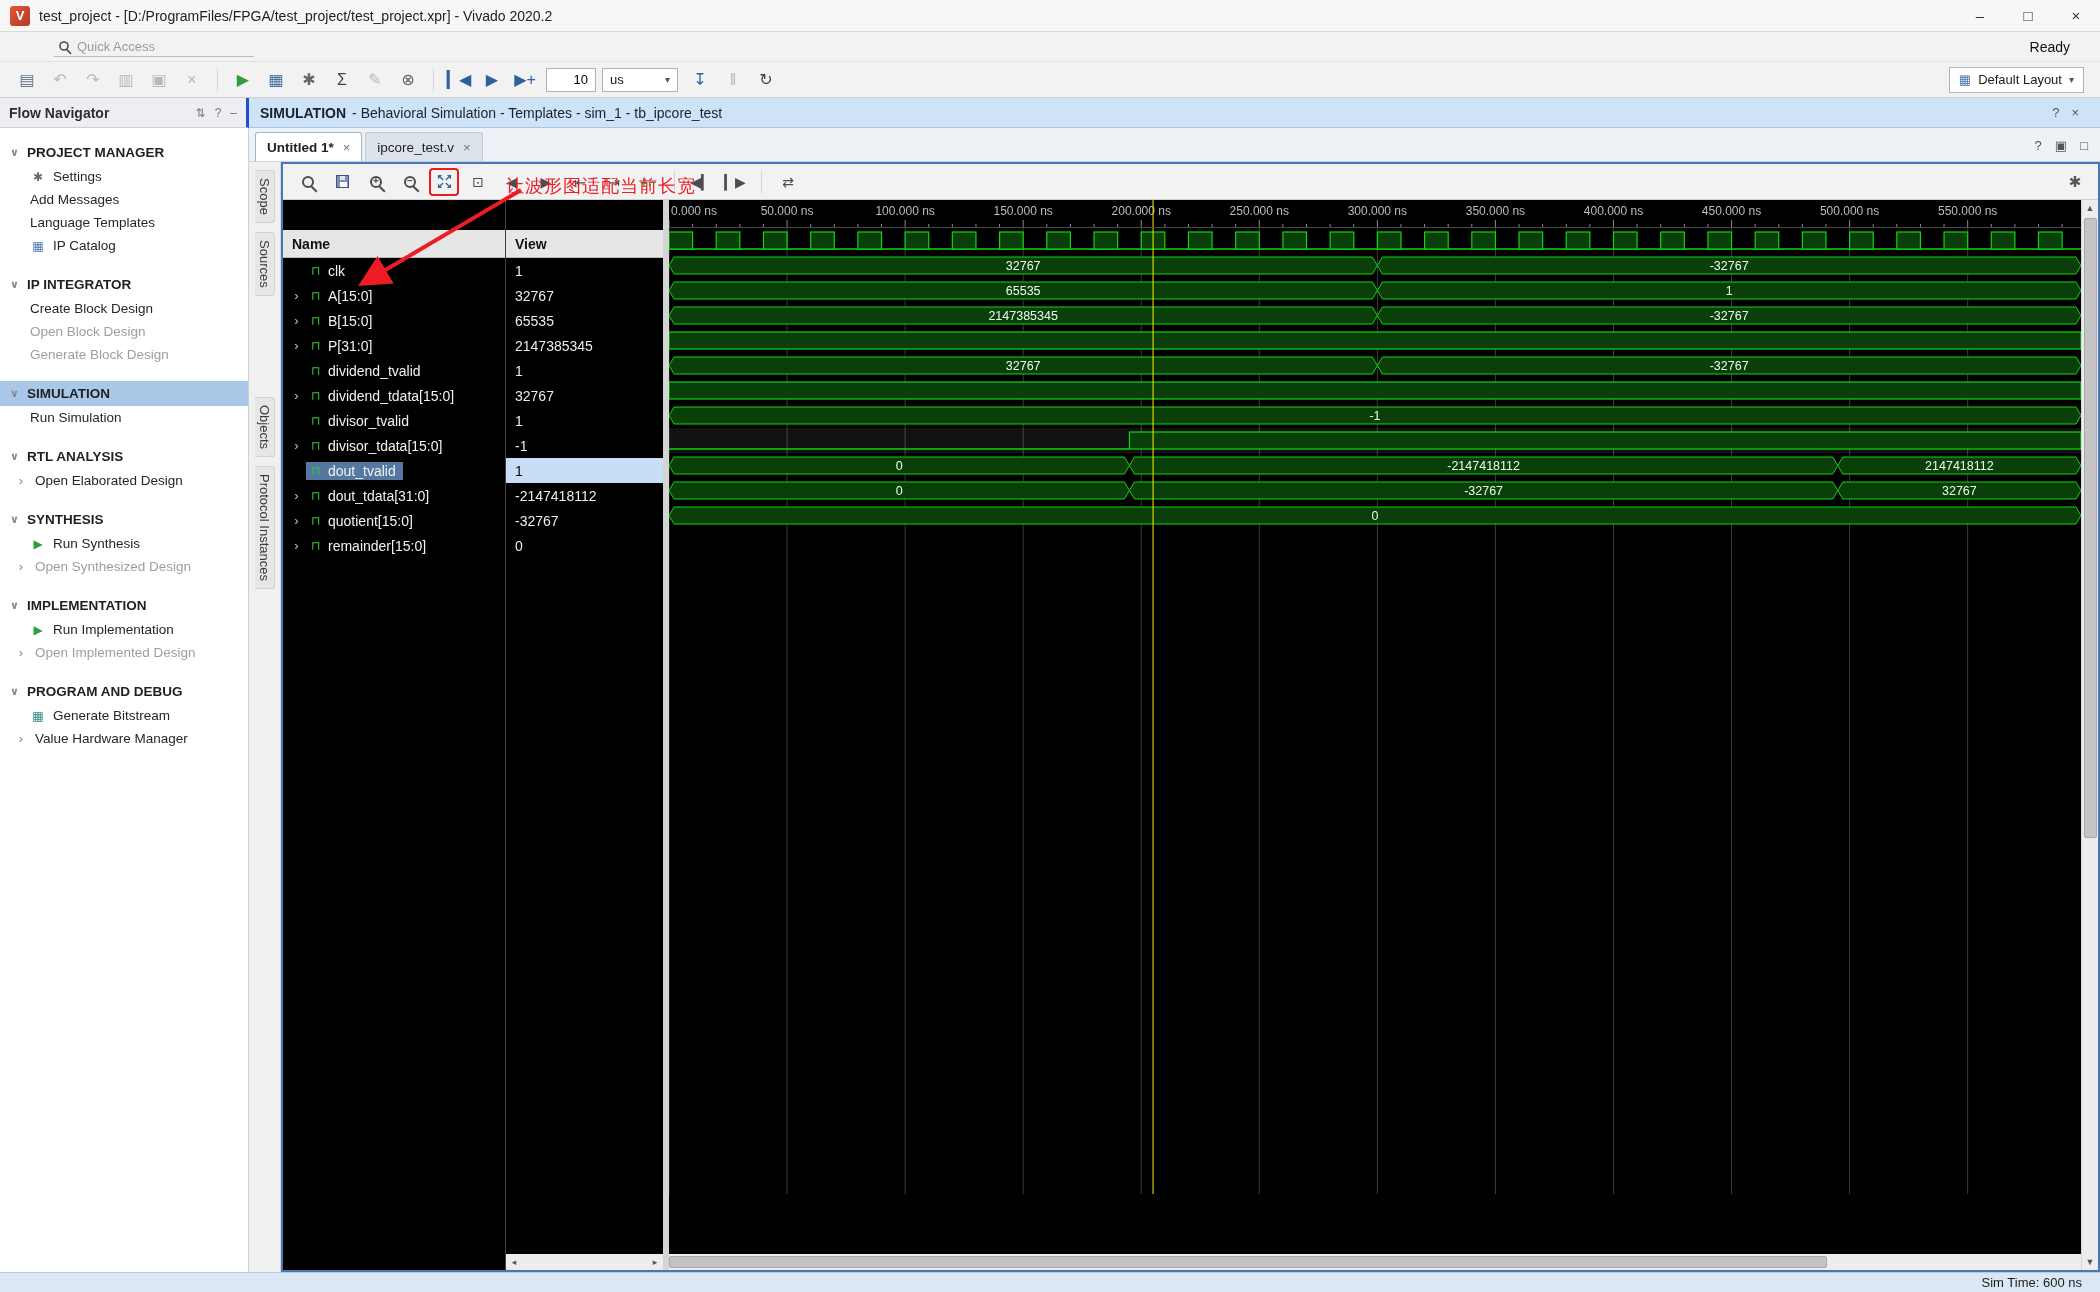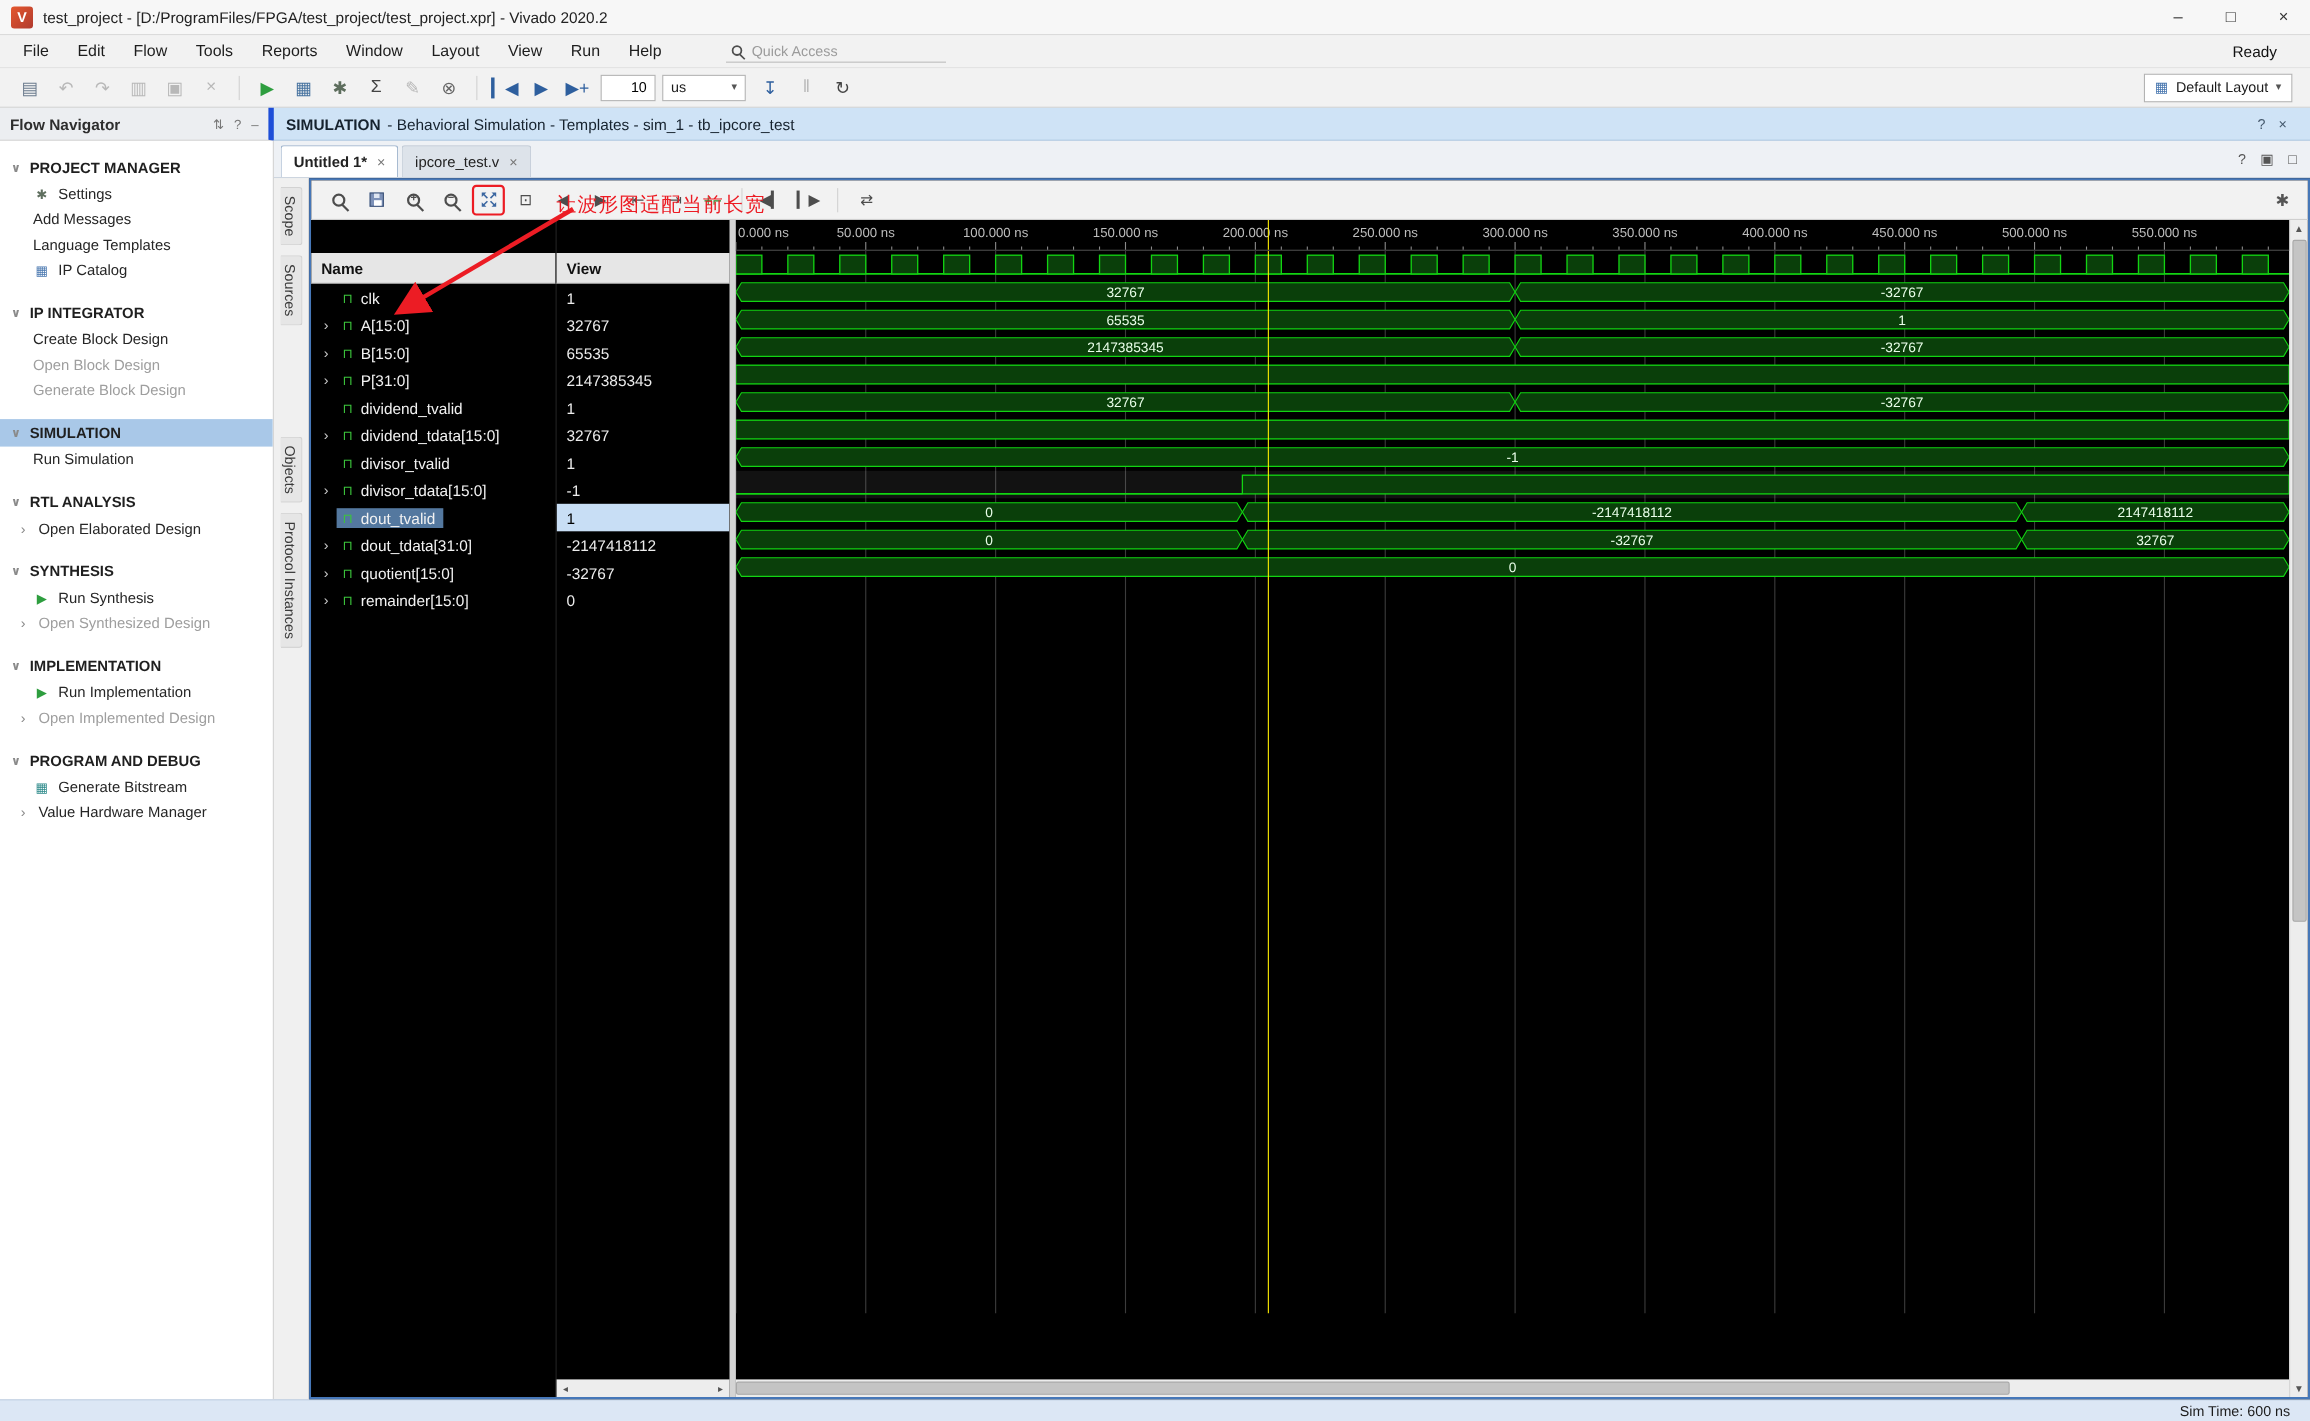--- a/index.html
+++ b/index.html
@@ -28,21 +28,21 @@
 .tb-btn.disabled{color:#b8b8b8}
 .tb-sep{width:1px;height:22px;background:#d2d2d2;margin:0 7px}
 .time-input{width:50px;height:24px;border:1px solid #b3b3b3;background:#fff;text-align:right;padding-right:7px;font-size:13px;margin:0 3px}
 .unit-select{width:76px;height:24px;border:1px solid #b3b3b3;background:#fff;display:flex;align-items:center;justify-content:space-between;padding:0 7px;font-size:13px;margin-right:4px}
 .dd-arrow{font-size:10px;color:#555}
 .layout-select{margin-left:auto;margin-right:16px;height:26px;border:1px solid #b3b3b3;background:#fff;display:flex;align-items:center;gap:7px;padding:0 9px;font-size:13px}
 .layout-grid{color:#4a78b0;font-size:13px}
 
 
 .context-row{height:30px;display:flex}
-.fn-header{width:249px;background:#eceeF1;border-right:5px solid #1d4ed8;border-bottom:1px solid #cfcfcf;display:flex;align-items:center;padding:0 9px;font-size:14px;font-weight:bold;color:#2e2e2e;gap:8px}
+.fn-header{width:249px;background:#eceeF1;border-right:3px solid #1d4ed8;border-bottom:1px solid #cfcfcf;display:flex;align-items:center;padding:0 9px;font-size:14px;font-weight:bold;color:#2e2e2e;gap:8px}
 .fn-header-icons{margin-left:auto;display:flex;gap:9px;font-size:12px;color:#777;font-weight:normal}
 .context-bar{flex:1;background:#cfe3f6;border-bottom:1px solid #aac5df;display:flex;align-items:center;padding:0 11px;font-size:14px;color:#16222e}
 .context-title{font-weight:bold;margin-right:6px}
 .context-icons{margin-left:auto;display:flex;gap:12px;margin-right:10px;color:#44586c;font-size:13px}
 
 
 .body-row{display:flex;height:1144px}
 .flow-nav{width:249px;background:#fff;border-right:1px solid #cfcfcf;padding-top:12px;overflow:hidden}
 .fn-section{margin-bottom:15px}
 .fn-sec-header{display:flex;align-items:center;gap:7px;padding:5px 9px;font-size:13.5px;font-weight:bold;color:#1f1f1f}
@@ -125,32 +125,20 @@
   <div class="app-icon">V</div>
   <div class="title-text">test_project - [D:/ProgramFiles/FPGA/test_project/test_project.xpr] - Vivado 2020.2</div>
   <div class="win-controls">
       <div class="win-btn">–</div>
       <div class="win-btn">□</div>
       <div class="win-btn">×</div>
     </div>
 </div>
 
 <div class="menubar">
-  <div class="menu-list">
-      <span class="menu-item">File</span>
-      <span class="menu-item">Edit</span>
-      <span class="menu-item">Flow</span>
-      <span class="menu-item">Tools</span>
-      <span class="menu-item">Reports</span>
-      <span class="menu-item">Window</span>
-      <span class="menu-item">Layout</span>
-      <span class="menu-item">View</span>
-      <span class="menu-item">Run</span>
-      <span class="menu-item">Help</span>
-    </div>
   <div class="quick-access">
     <span class="i-mag" style="transform:scale(.8)"></span>
     <input placeholder="Quick Access" style="">
   </div>
   <div class="ready">Ready</div>
 </div>
 
 <div class="toolbar">
   <div style="display:flex;align-items:center;gap:3px" id="main-toolbar-left">
       <div class="tb-btn">

